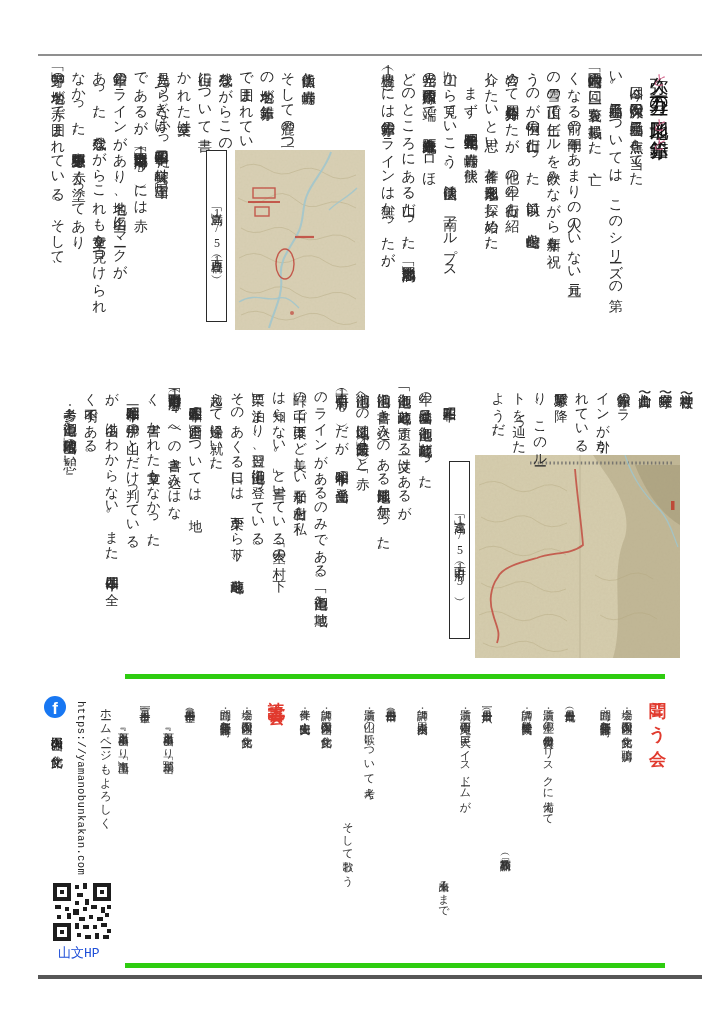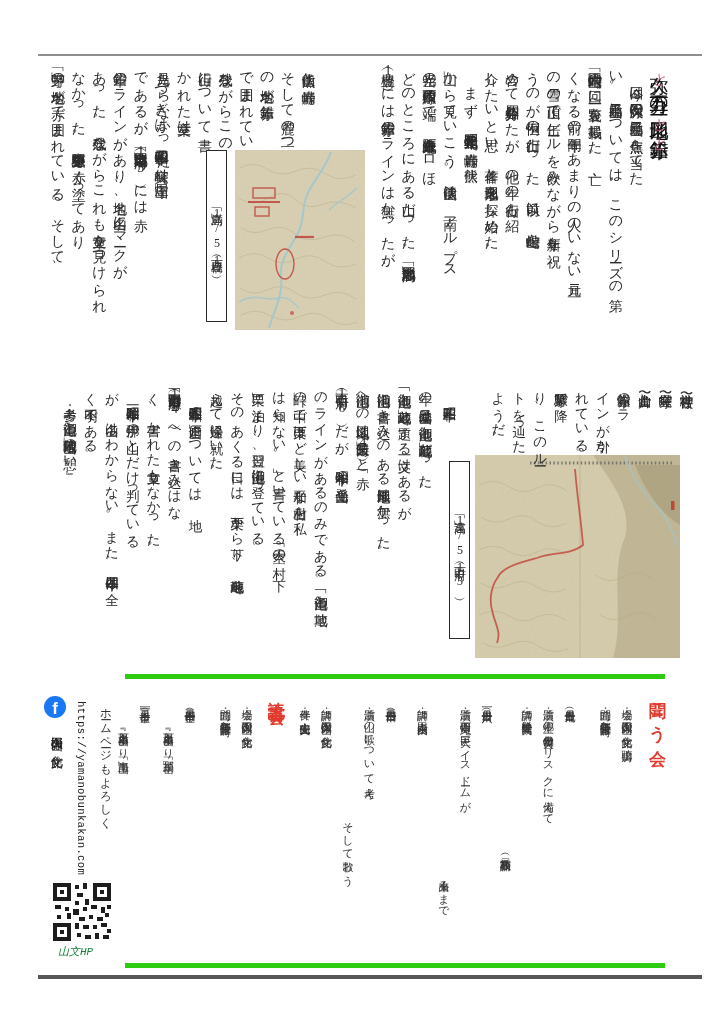--- a/index.html
+++ b/index.html
@@ -27,21 +27,21 @@
   .caption{border:1px solid #2a2a2a;background:#fff;text-align:center;
         font-size:12px;letter-spacing:.6px;line-height:19px;white-space:normal;}
   .hline{position:absolute;}
   .gline{background:var(--accent-green);}
   .url-col{position:absolute;writing-mode:vertical-rl;text-orientation:mixed;
         font-family:"Liberation Mono","DejaVu Sans Mono",monospace;font-size:10.5px;letter-spacing:.4px;color:#222;}
   .fbname{font-size:12px;letter-spacing:.8px;line-height:14px;color:#222;}
   .fb-icon{position:absolute;width:22px;height:22px;border-radius:50%;background:var(--facebook-blue);
         display:flex;align-items:flex-end;justify-content:center;overflow:hidden;}
   .fb-icon span{font-family:"Liberation Sans",sans-serif;font-weight:bold;color:#fff;font-size:17px;line-height:18px;}
-  .qr-label{position:absolute;font-family:"Liberation Mono","DejaVu Sans Mono",monospace;font-size:11px;color:#15803d;font-style:italic;}
+  .qr-label{position:absolute;font-family:"Liberation Mono","DejaVu Sans Mono",monospace;font-size:13px;color:#1d4ed8;}
   .mapbox{position:absolute;}
   .contour{stroke:#b1a67e;stroke-width:.7;fill:none;opacity:.6;}
   .river{stroke:#9fc6ce;stroke-width:2;fill:none;opacity:.85;}
   .redmark{stroke:var(--map-red);fill:none;stroke-width:1.4;opacity:.85;}
   .redline{stroke:var(--map-red);stroke-width:1.8;fill:none;opacity:.8;}
 </style>
 </head>
 <body>
 
 <div class="page">

